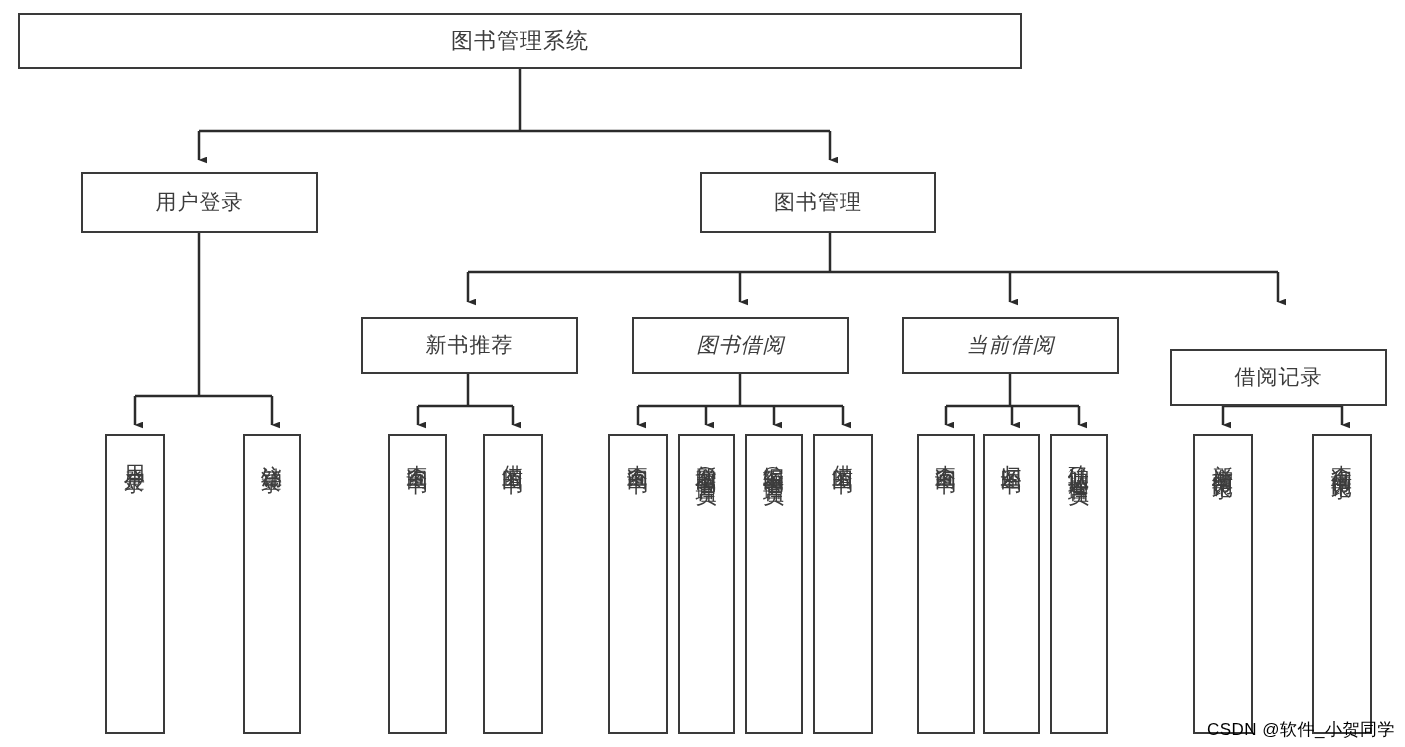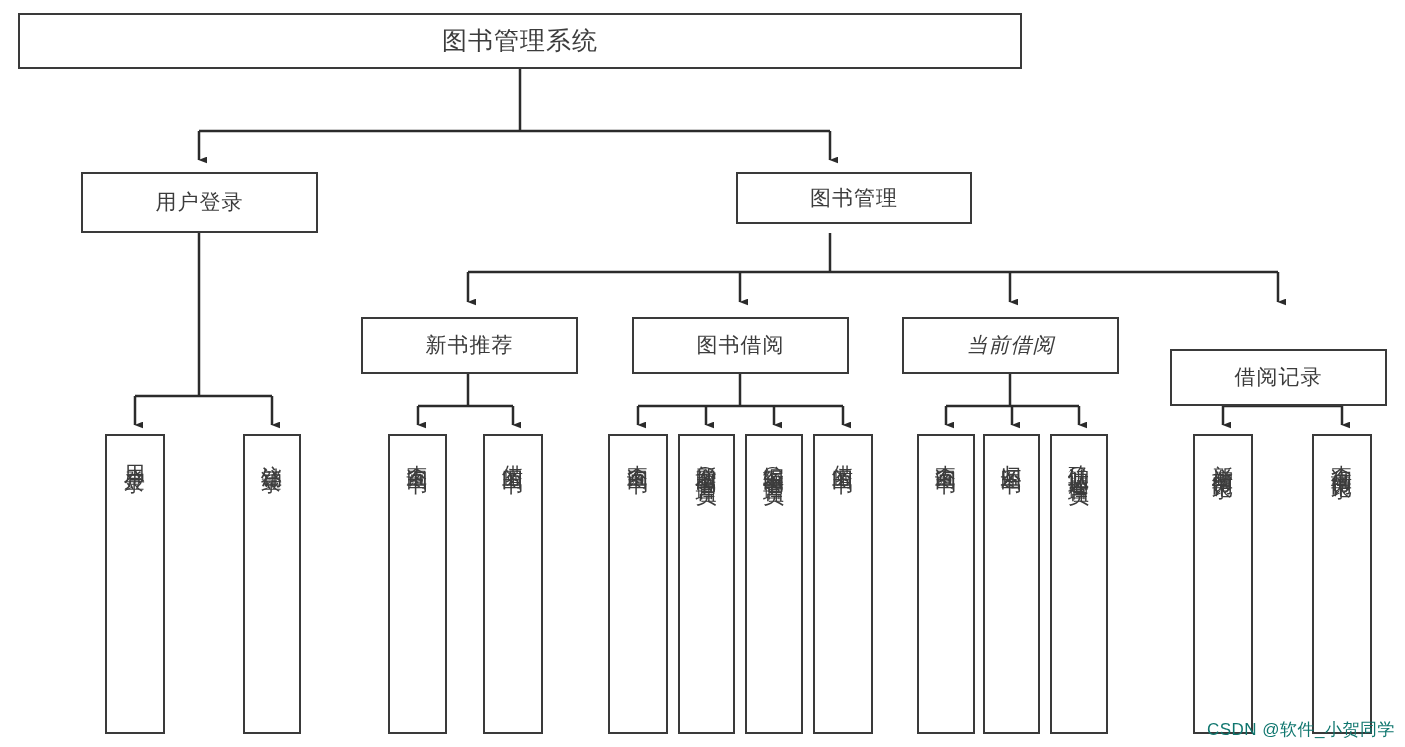--- a/index.html
+++ b/index.html
@@ -37,39 +37,39 @@
     z-index: 2;
   }
   .node .label {
     color: #3c3c3c;
     font-size: 21px;
     line-height: 1.18;
     letter-spacing: 1px;
     white-space: nowrap;
     text-align: center;
   }
-  .node.root .label { font-size: 25px; }
+  .node.root .label { font-size: 22px; }
   .node.vertical {
     align-items: flex-start;
     padding-top: 12px;
   }
   .node.vertical .label {
     writing-mode: vertical-rl;
     text-orientation: upright;
     font-size: 21px;
     letter-spacing: 3px;
     line-height: 1.0;
     white-space: nowrap;
     max-height: 272px;
   }
   #watermark {
     position: absolute;
     right: 10px;
     bottom: 6px;
-    color: #0f766e;
+    color: #000000;
     font-size: 17px;
     letter-spacing: 0.5px;
     white-space: nowrap;
     z-index: 3;
   }
 </style>
 </head>
 <body>
 
 <div id="diagram-canvas">
@@ -124,28 +124,28 @@
     </g>
   </svg>
 
   <div class="node root" style="left:18px; top:13px; width:1004px; height:56px;">
     <span class="label">图书管理系统</span>
   </div>
 
   <div class="node" style="left:81px; top:172px; width:237px; height:61px;">
     <span class="label">用户登录</span>
   </div>
-  <div class="node" style="left:736px; top:172px; width:236px; height:52px;">
+  <div class="node" style="left:700px; top:172px; width:236px; height:61px;">
     <span class="label">图书管理</span>
   </div>
 
   <div class="node" style="left:361px; top:317px; width:217px; height:57px;">
     <span class="label">新书推荐</span>
   </div>
-  <div class="node" style="left:632px; top:317px; width:217px; height:57px;">
+  <div class="node" style="left:632px; top:317px; width:217px; height:57px;font-style:italic;">
     <span class="label">图书借阅</span>
   </div>
   <div class="node" style="left:902px; top:317px; width:217px; height:57px;font-style:italic;">
     <span class="label">当前借阅</span>
   </div>
   <div class="node" style="left:1170px; top:317px; width:217px; height:57px;margin-top:32px;">
     <span class="label">借阅记录</span>
   </div>
 
   <div class="node vertical" style="left:105px; top:434px; width:60px; height:300px;">

